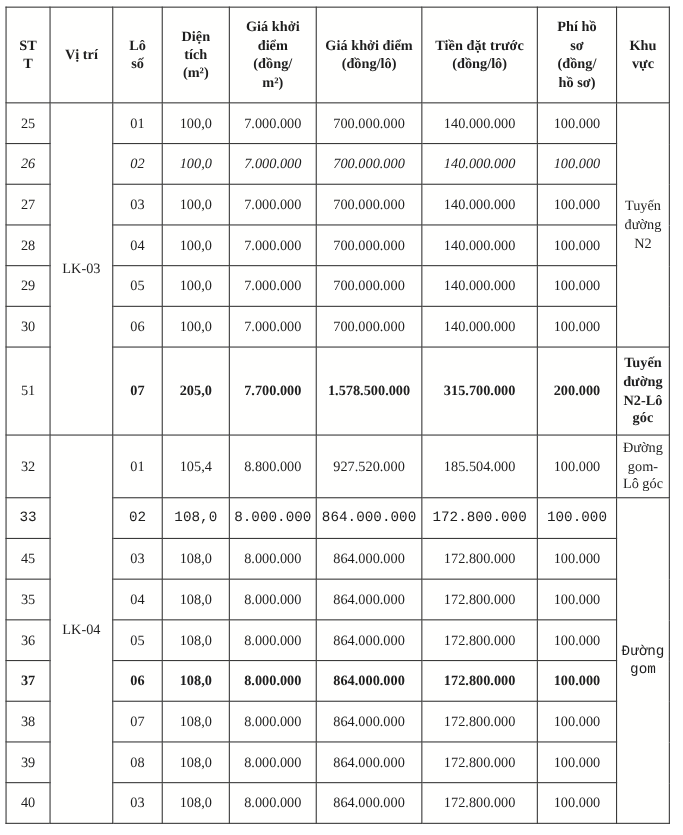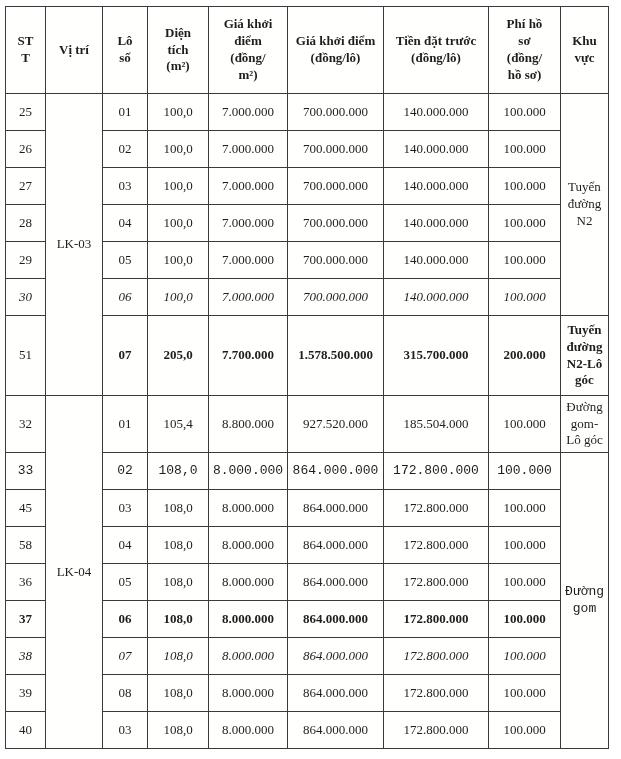--- a/index.html
+++ b/index.html
@@ -94,21 +94,21 @@
           <td>01</td>
           <td>100,0</td>
           <td>7.000.000</td>
           <td>700.000.000</td>
           <td>140.000.000</td>
           <td>100.000</td>
           <td class="cell-zone" rowspan="6">Tuyến
 đường
 N2</td>
         </tr>
-        <tr class="body-row" style="height: 37px;">
+        <tr class="body-row" style="height: 37px; font-style: italic;">
           <td>26</td>
           <td>02</td>
           <td>100,0</td>
           <td>7.000.000</td>
           <td>700.000.000</td>
           <td>140.000.000</td>
           <td>100.000</td>
         </tr>
         <tr class="body-row" style="height: 37px; font-family: Liberation Serif, serif;">
           <td>27</td>
@@ -130,21 +130,21 @@
         </tr>
         <tr class="body-row" style="height: 37px;">
           <td>29</td>
           <td>05</td>
           <td>100,0</td>
           <td>7.000.000</td>
           <td>700.000.000</td>
           <td>140.000.000</td>
           <td>100.000</td>
         </tr>
-        <tr class="body-row" style="height: 37px; font-style: italic;">
+        <tr class="body-row" style="height: 37px;">
           <td>30</td>
           <td>06</td>
           <td>100,0</td>
           <td>7.000.000</td>
           <td>700.000.000</td>
           <td>140.000.000</td>
           <td>100.000</td>
         </tr>
         <tr class="body-row" style="height: 80px;">
           <td>51</td>
@@ -186,21 +186,21 @@
         <tr class="body-row" style="height: 37px;">
           <td>45</td>
           <td>03</td>
           <td>108,0</td>
           <td>8.000.000</td>
           <td>864.000.000</td>
           <td>172.800.000</td>
           <td>100.000</td>
         </tr>
         <tr class="body-row" style="height: 37px;">
-          <td>58</td>
+          <td>35</td>
           <td>04</td>
           <td>108,0</td>
           <td>8.000.000</td>
           <td>864.000.000</td>
           <td>172.800.000</td>
           <td>100.000</td>
         </tr>
         <tr class="body-row" style="height: 37px;">
           <td>36</td>
           <td>05</td>
@@ -212,21 +212,21 @@
         </tr>
         <tr class="body-row" style="height: 37px; font-weight: bold;">
           <td>37</td>
           <td>06</td>
           <td>108,0</td>
           <td>8.000.000</td>
           <td>864.000.000</td>
           <td>172.800.000</td>
           <td>100.000</td>
         </tr>
-        <tr class="body-row" style="height: 37px; font-style: italic;">
+        <tr class="body-row" style="height: 37px;">
           <td>38</td>
           <td>07</td>
           <td>108,0</td>
           <td>8.000.000</td>
           <td>864.000.000</td>
           <td>172.800.000</td>
           <td>100.000</td>
         </tr>
         <tr class="body-row" style="height: 37px; margin-top: 16px;">
           <td>39</td>

